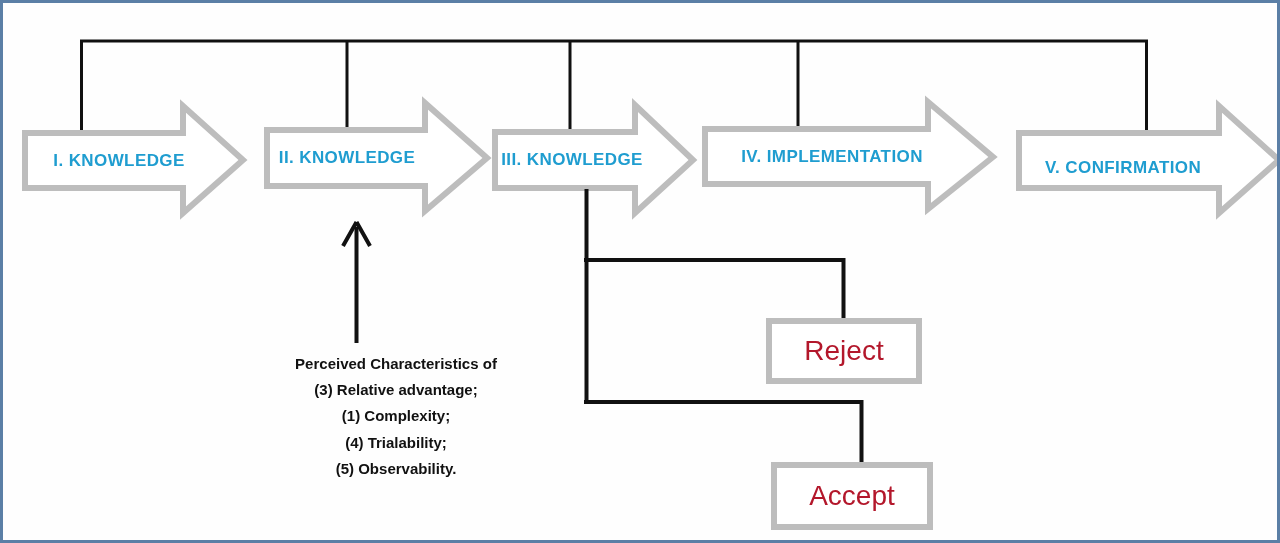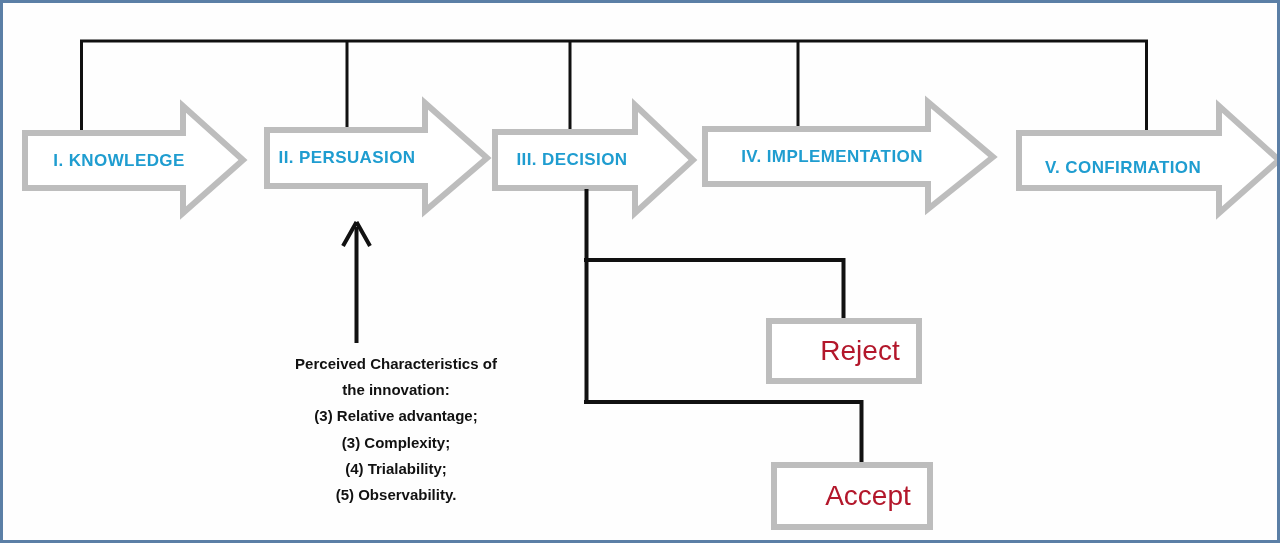--- a/index.html
+++ b/index.html
@@ -37,21 +37,20 @@
   }
   .outcome-label {
     position: absolute;
     color: #b3172b;
     font-family: "Liberation Sans", sans-serif;
     font-weight: normal;
     font-size: 28px;
     white-space: nowrap;
     text-align: center;
     transform: translate(-50%, -50%);
-    margin-left: 16px;
   }
   #characteristics-note {
     position: absolute;
     left: 268px;
     top: 348px;
     width: 250px;
     text-align: center;
     color: #111111;
     font-family: "Liberation Sans", sans-serif;
     font-weight: bold;
@@ -115,30 +114,29 @@
 
     <g>
       <rect x="766" y="318" width="150" height="60" fill="#ffffff" stroke="#bdbdbd" stroke-width="6"></rect>
     </g>
     <g>
       <rect x="771" y="462" width="156" height="62" fill="#ffffff" stroke="#bdbdbd" stroke-width="6"></rect>
     </g>
   </svg>
 
   <div class="stage-label" style="left:116px;  top:158px;">I. KNOWLEDGE</div>
-  <div class="stage-label" style="left:344px;  top:155px;">II. PERSUASION</div>
-  <div class="stage-label" style="left:569px;  top:157px;">III. DECISION</div>
+  <div class="stage-label" style="left:344px;  top:155px;">II. KNOWLEDGE</div>
+  <div class="stage-label" style="left:569px;  top:157px;">III. KNOWLEDGE</div>
   <div class="stage-label" style="left:829px;  top:154px;">IV. IMPLEMENTATION</div>
   <div class="stage-label" style="left:1120px; top:157px;margin-top:8px;">V. CONFIRMATION</div>
 
   <div class="outcome-label" style="left:841px; top:348px;">Reject</div>
   <div class="outcome-label" style="left:849px; top:493px;">Accept</div>
 
   <div id="characteristics-note">
     <span class="note-line">Perceived Characteristics of</span>
-    <span class="note-line">the innovation:</span>
     <span class="note-line">(3) Relative advantage;</span>
-    <span class="note-line">(3) Complexity;</span>
+    <span class="note-line">(1) Complexity;</span>
     <span class="note-line">(4) Trialability;</span>
     <span class="note-line">(5) Observability.</span>
   </div>
 
 </div>
 
 </body></html>

